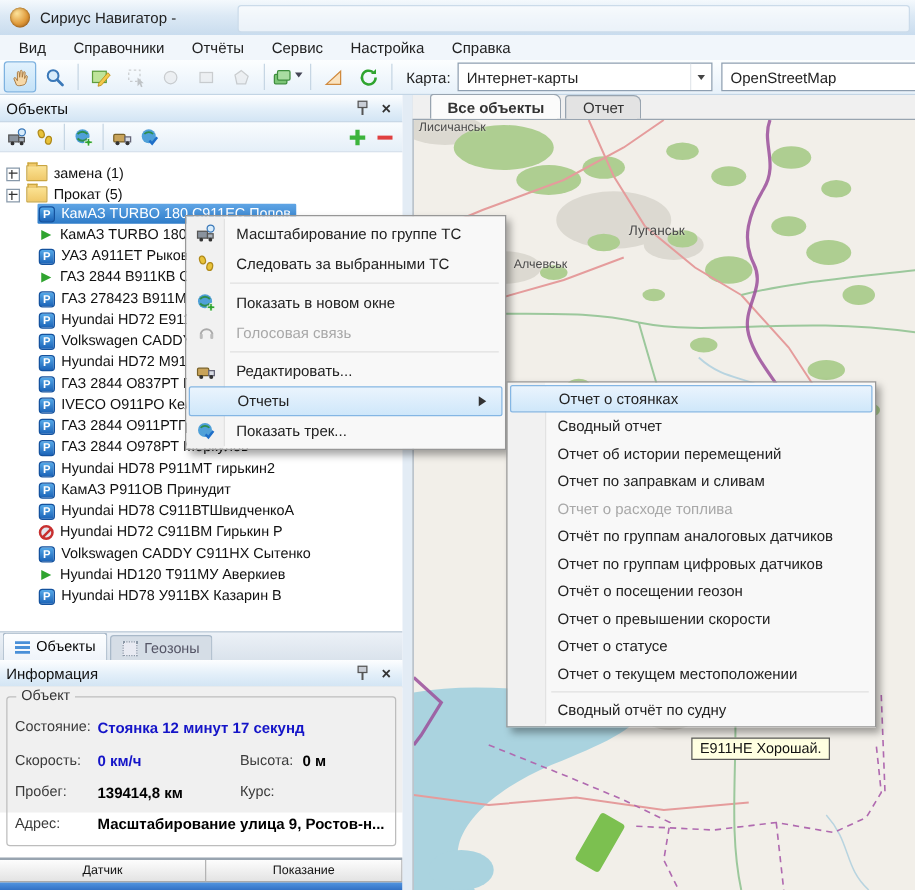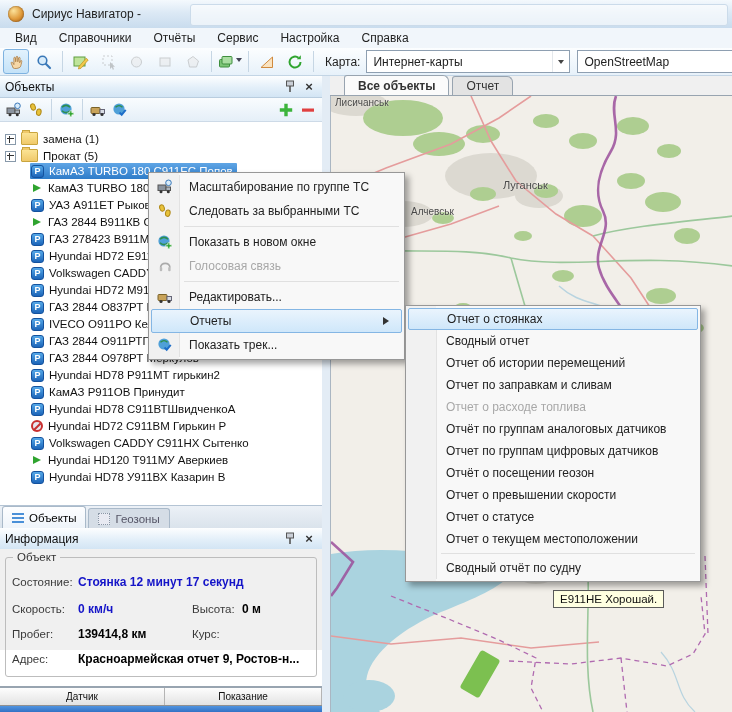--- a/index.html
+++ b/index.html
@@ -466,21 +466,21 @@
         <div class="irow" style="left:72px;top:17px;"><span class="ival blue">Стоянка 12 минут 17 секунд</span></div>
         <div class="irow" style="left:6px;top:45px;">Скорость:</div>
         <div class="irow" style="left:72px;top:44px;"><span class="ival blue">0 км/ч</span></div>
         <div class="irow" style="left:186px;top:45px;">Высота:</div>
         <div class="irow" style="left:236px;top:44px;"><span class="ival">0 м</span></div>
         <div class="irow" style="left:6px;top:70px;">Пробег:</div>
         <div class="irow" style="left:72px;top:69px;"><span class="ival">139414,8 км</span></div>
         <div class="irow" style="left:186px;top:70px;">Курс:</div>
         <div class="irow" style="left:236px;top:69px;"><span class="ival"></span></div>
         <div class="irow" style="left:6px;top:95px;">Адрес:</div>
-        <div class="irow" style="left:72px;top:94px;"><span class="ival addr">Красноармейская отчет 9, Ростов-н...</span></div>
+        <div class="irow" style="left:72px;top:94px;"><span class="ival addr">Масштабирование улица 9, Ростов-н...</span></div>
       </div>
     </div>
   </div>
 
   <div class="sensor-table">
     <div class="sth">
       <div class="c c1">Датчик</div>
       <div class="c c2">Показание</div>
     </div>
     <div class="strow"></div>

